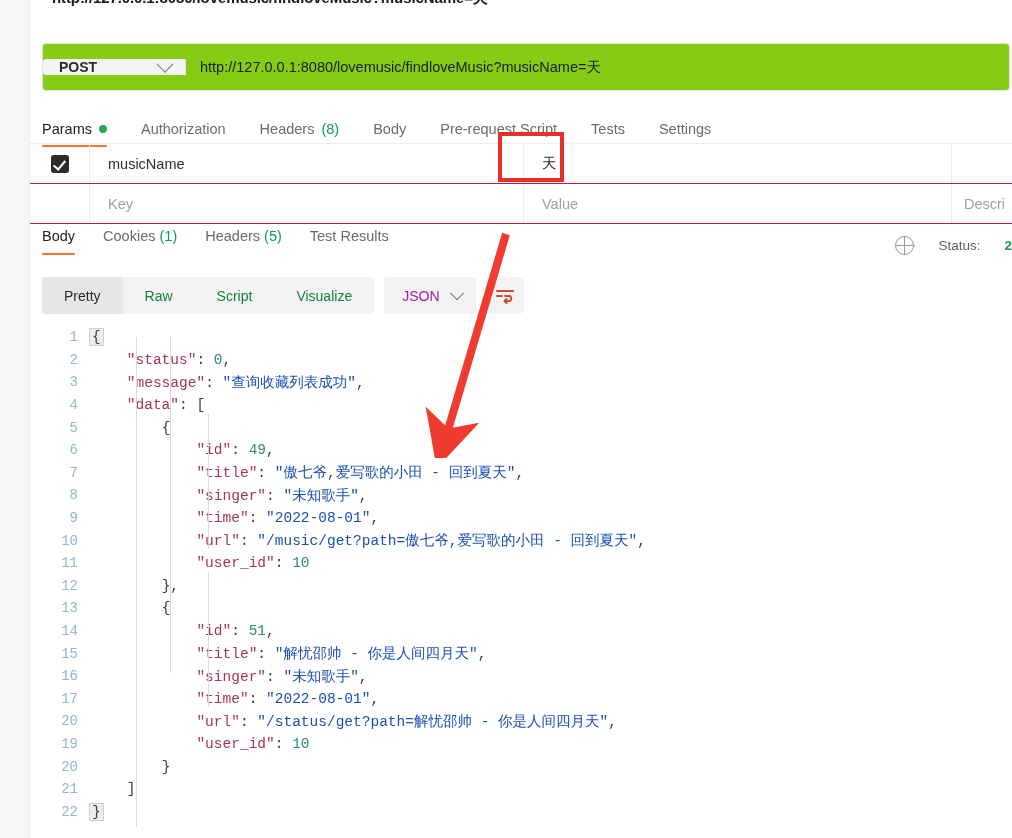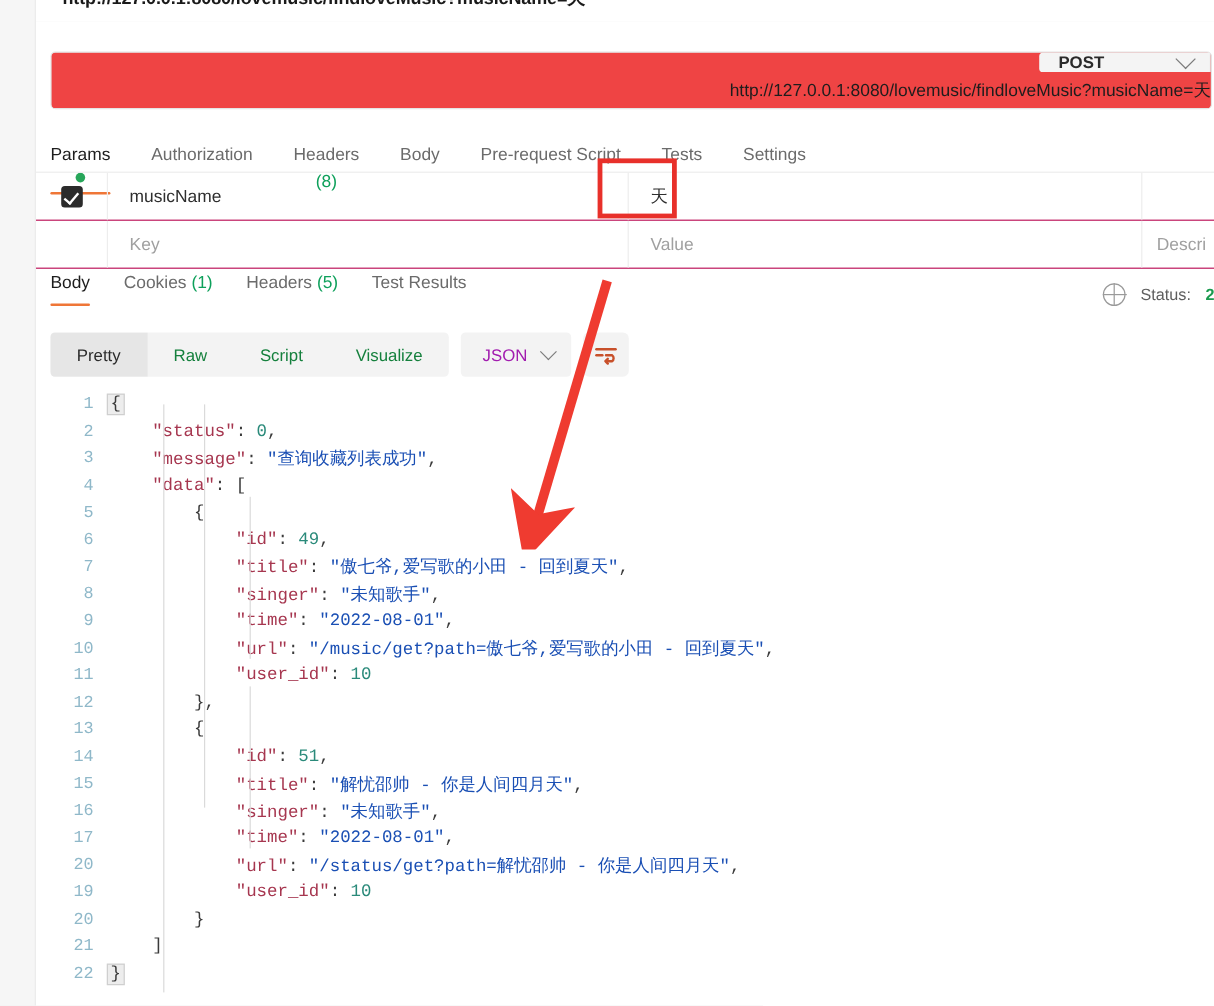--- a/index.html
+++ b/index.html
@@ -51,26 +51,25 @@
     border-right: 1px solid #ececec;
     box-sizing: border-box;
   }
 
   
   .url-row {
     position: absolute;
     left: 12px; top: 25px;
     width: 968px; height: 48px;
     display: flex;
-    align-items: flex-end;
+    align-items: center;
     border: 1px solid #e4e4e4;
     border-radius: 4px;
     box-sizing: border-box;
-    background: #ef4444;
-    flex-direction: column;
+    background: #84cc16;
   }
   .method-select {
     width: 143px;
     display: flex;
     align-items: center;
     justify-content: space-between;
     padding: 0 14px 0 16px;
     background: #f4f4f4;
     border-right: 1px solid #e4e4e4;
     box-sizing: border-box;
@@ -112,21 +111,20 @@
     position: relative;
     font-size: 14.5px;
     color: #6b6b6b;
     padding: 0 0 10px 0;
     margin-right: 34px;
     white-space: nowrap;
     cursor: pointer;
     display: flex;
     align-items: center;
     gap: 7px;
-    flex-direction: column;
   }
   .req-tab.active {
     color: #1d1d1d;
   }
   .req-tab.active::after {
     content: "";
     position: absolute;
     left: 0; right: 0; bottom: 0;
     height: 2.5px;
     background: #ef7637;
@@ -208,21 +206,21 @@
     left: 0; right: 0; bottom: 0;
     height: 2.5px;
     background: #ef7637;
     border-radius: 2px;
   }
   .status-area {
     position: absolute;
     right: 0px; top: 236px;
     display: flex;
     align-items: center;
-    gap: 12px;
+    gap: 24px;
     font-size: 13.5px;
     color: #5e5e5e;
     white-space: nowrap;
   }
   .globe {
     width: 17px; height: 17px;
     border: 1.4px solid #9a9a9a;
     border-radius: 50%;
     position: relative;
   }

